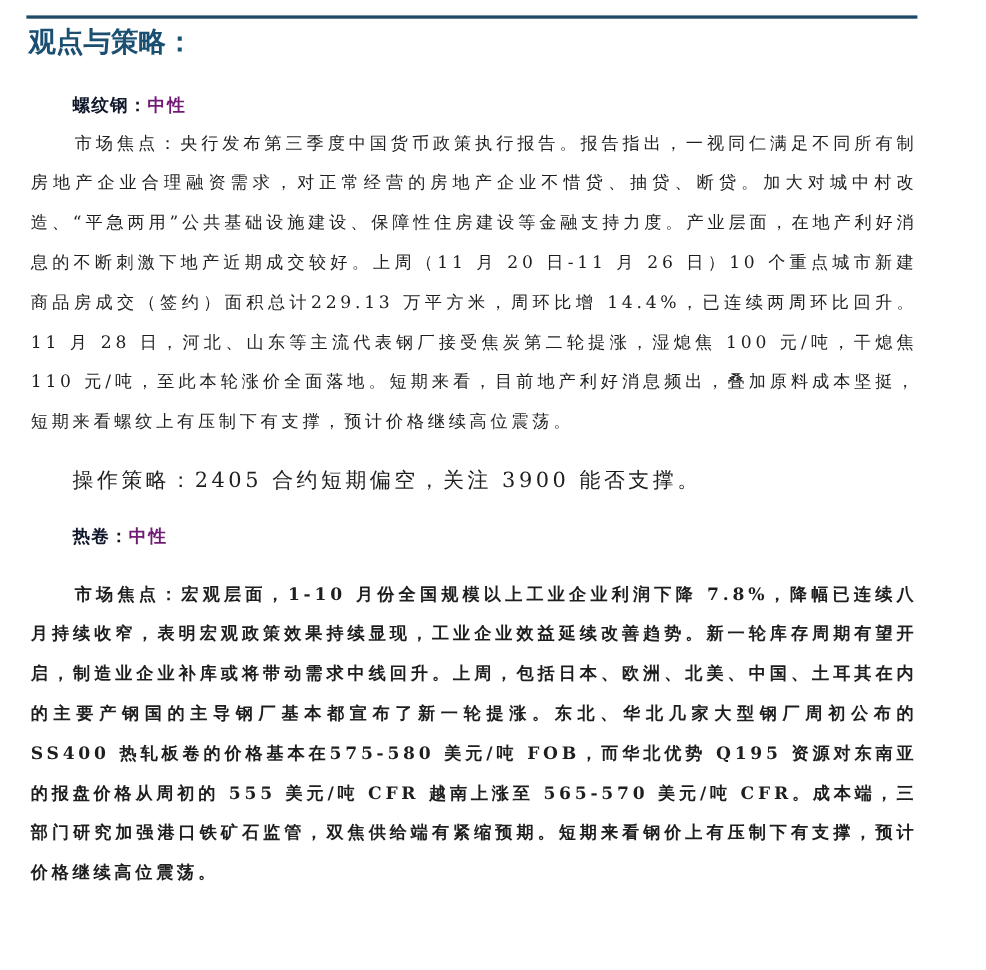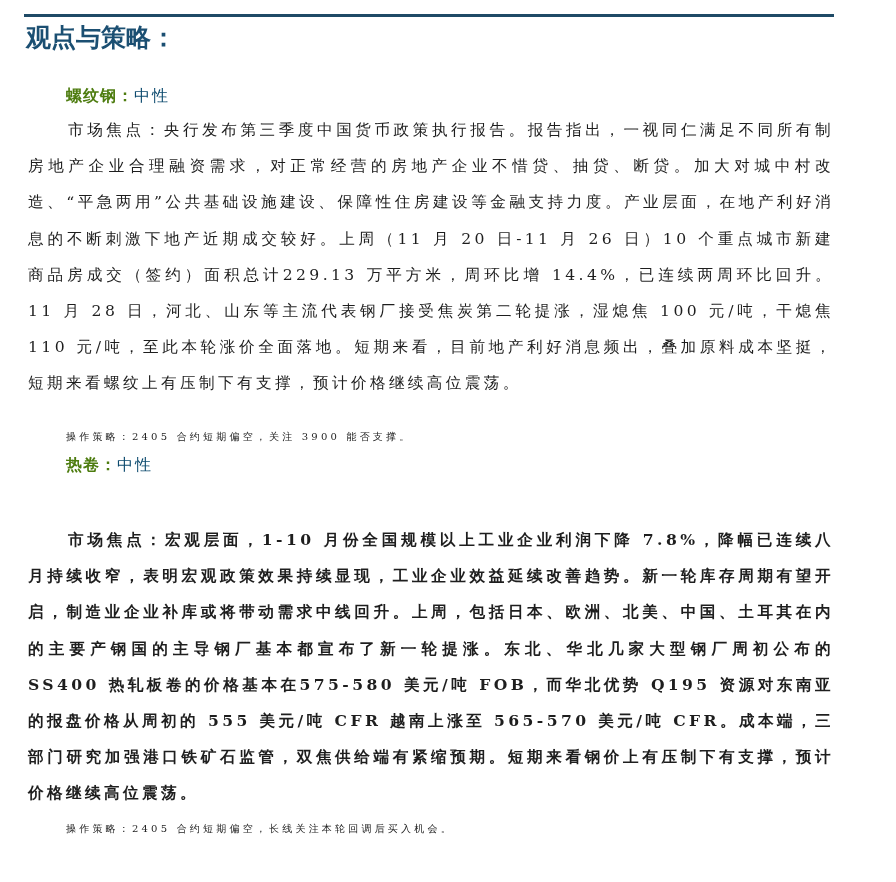--- a/index.html
+++ b/index.html
@@ -50,42 +50,43 @@
     .sub-head {
       position: absolute;
       left: 66px;
       font-size: 16px;
       line-height: 24px;
       white-space: nowrap;
     }
     .sub-head .label {
       font-family: "DejaVu Sans", "Liberation Sans", sans-serif;
       font-weight: bold;
-      color: #4d7c0f;
+      color: #0f172a;
       letter-spacing: 1px;
     }
     .sub-head .value {
-      color: #0c4a6e;
+      color: #701a75;
       font-family: "DejaVu Sans", "Liberation Sans", sans-serif;
       letter-spacing: 2px;
+      font-weight: bold;
     }
     .para {
       margin: 0;
       font-size: 15.6px;
       line-height: 36.2px;
       letter-spacing: 3.4px;
       text-indent: 40px;
       text-align: justify;
       text-align-last: left;
       color: #1e1e1e;
     }
     .strategy {
       position: absolute;
       left: 66px;
-      font-size: 10px;
+      font-size: 19px;
       line-height: 24px;
       letter-spacing: 3.2px;
       white-space: nowrap;
       color: #1e1e1e;
     }
   </style>
 </head>
 <body>
 
 <div class="page">
@@ -97,23 +98,22 @@
   <div class="sub-head" style="top:84px;">
     <span class="label">螺纹钢</span><span class="label">：</span><span class="value">中性</span>
   </div>
 
   <div class="body-block" style="top:112px;">
     <p class="para"><span>市场焦点：央行发布第三季度中国货币政策执行报告。报告指出，一视同仁满足不同所有制房地</span><span>产企业合理融资需求，对正常经营的房地产企业不惜贷、抽贷、断贷。加大对城中村改造、“平急两</span><span>用”公共基础设施建设、保障性住房建设等金融支持力度。产业层面，在地产利好消息的不断刺激下</span><span>地产近期成交较好。上周（11 月 20 日-11 月 26 日）10 个重点城市新建商品房成交（签约）面积总计</span><span>229.13 万平方米，周环比增 14.4%，已连续两周环比回升。11 月 28 日，河北、山东等主流代表钢厂</span><span>接受焦炭第二轮提涨，湿熄焦 100 元/吨，干熄焦 110 元/吨，至此本轮涨价全面落地。短期来看，目</span><span>前地产利好消息频出，叠加原料成本坚挺，短期来看螺纹上有压制下有支撑，预计价格继续高位震荡。</span></p>
   </div>
 
   <div class="strategy" style="top:425px;">操作策略：2405 合约短期偏空，关注 3900 能否支撑。</div>
 
-  <div class="sub-head" style="top:453px;">
+  <div class="sub-head" style="top:476px;">
     <span class="label">热卷</span><span class="label">：</span><span class="value">中性</span>
   </div>
 
   <div class="body-block" style="top:522px;font-weight:bold;">
     <p class="para"><span>市场焦点：宏观层面，1-10 月份全国规模以上工业企业利润下降 7.8%，降幅已连续八月持续收</span><span>窄，表明宏观政策效果持续显现，工业企业效益延续改善趋势。新一轮库存周期有望开启，制造业企</span><span>业补库或将带动需求中线回升。上周，包括日本、欧洲、北美、中国、土耳其在内的主要产钢国的主</span><span>导钢厂基本都宣布了新一轮提涨。东北、华北几家大型钢厂周初公布的 SS400 热轧板卷的价格基本在</span><span>575-580 美元/吨 FOB，而华北优势 Q195 资源对东南亚的报盘价格从周初的 555 美元/吨 CFR 越南上涨</span><span>至 565-570 美元/吨 CFR。成本端，三部门研究加强港口铁矿石监管，双焦供给端有紧缩预期。短期来</span><span>看钢价上有压制下有支撑，预计价格继续高位震荡。</span></p>
   </div>
 
-  <div class="strategy" style="top:817px;">操作策略：2405 合约短期偏空，长线关注本轮回调后买入机会。</div>
 
 </div>
 
 </body></html>

